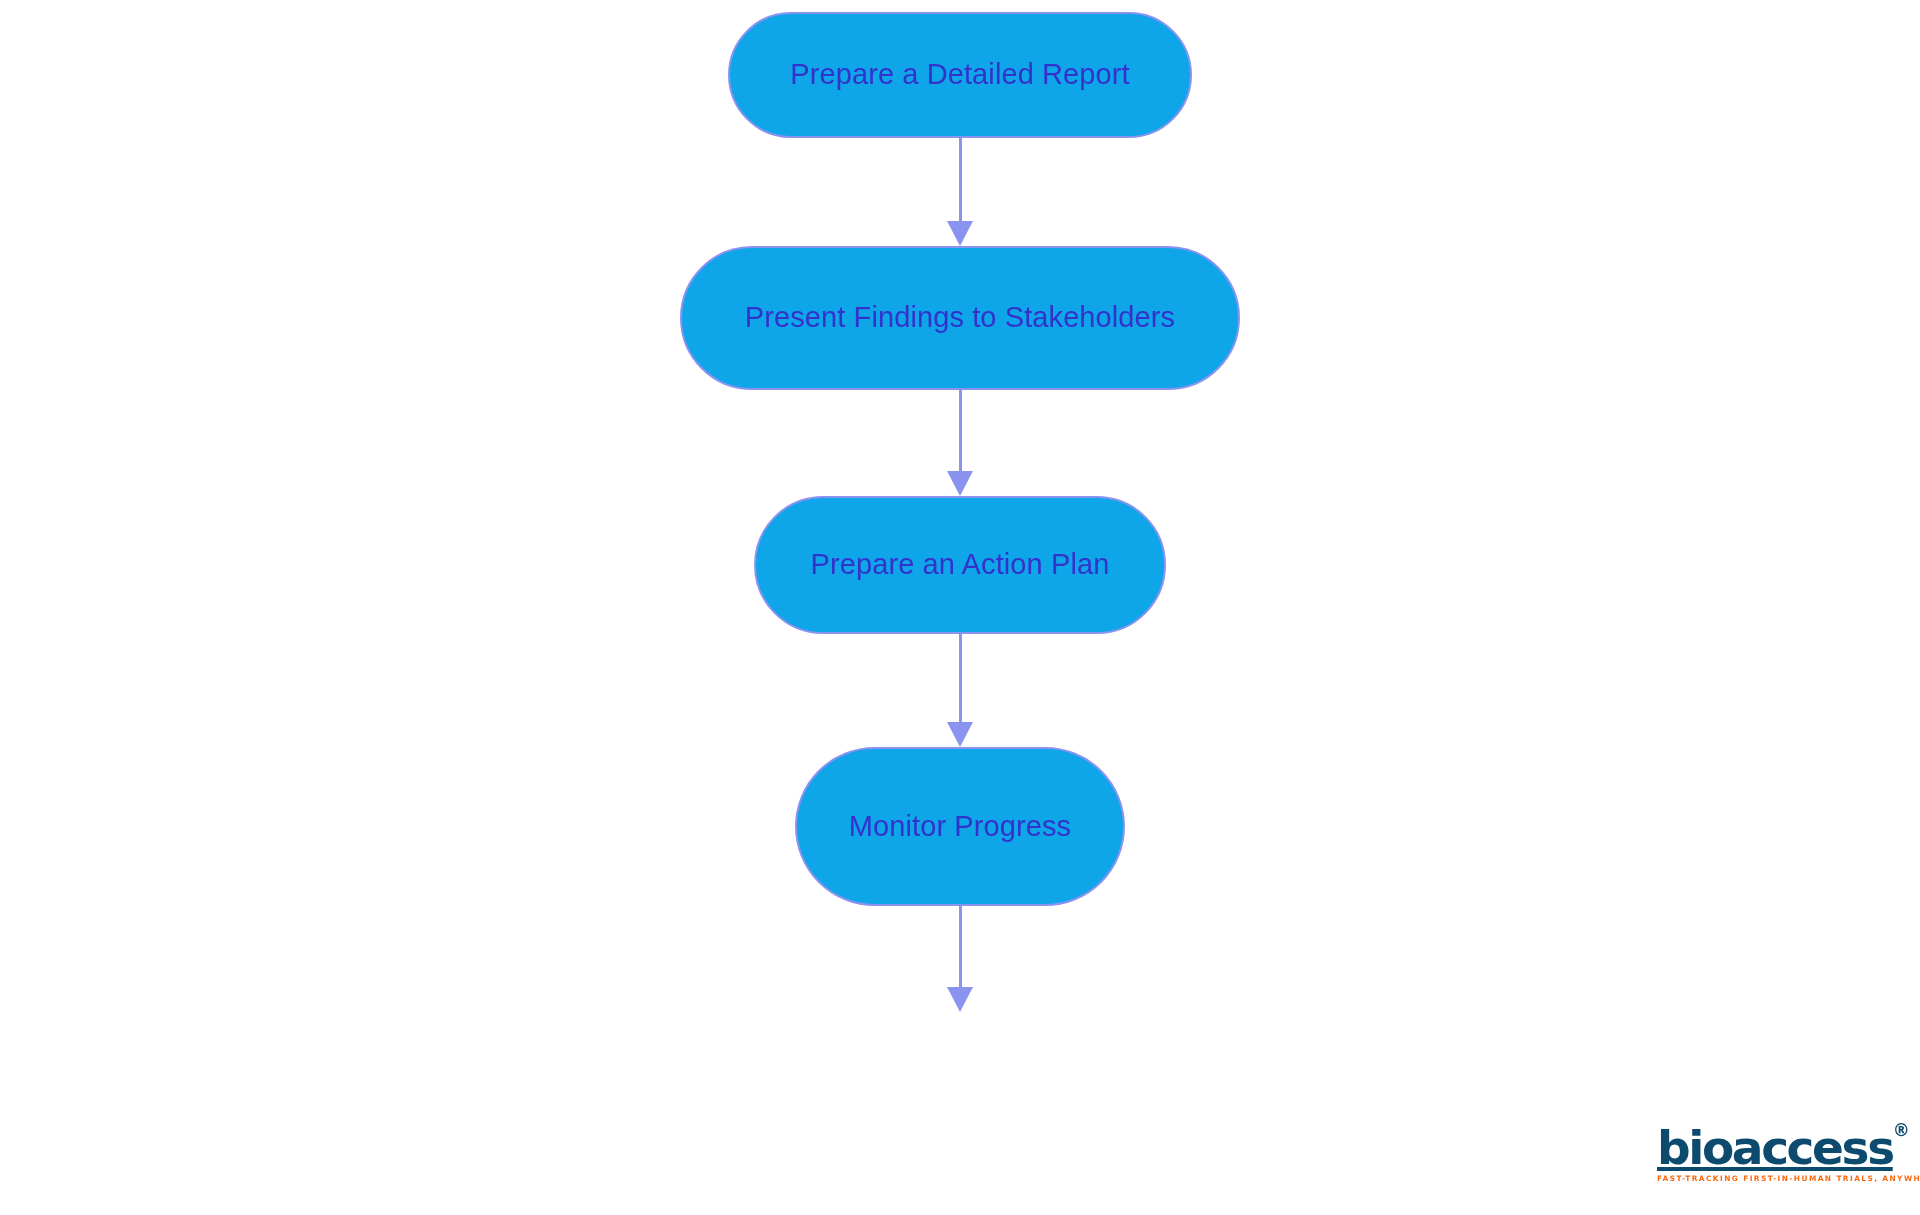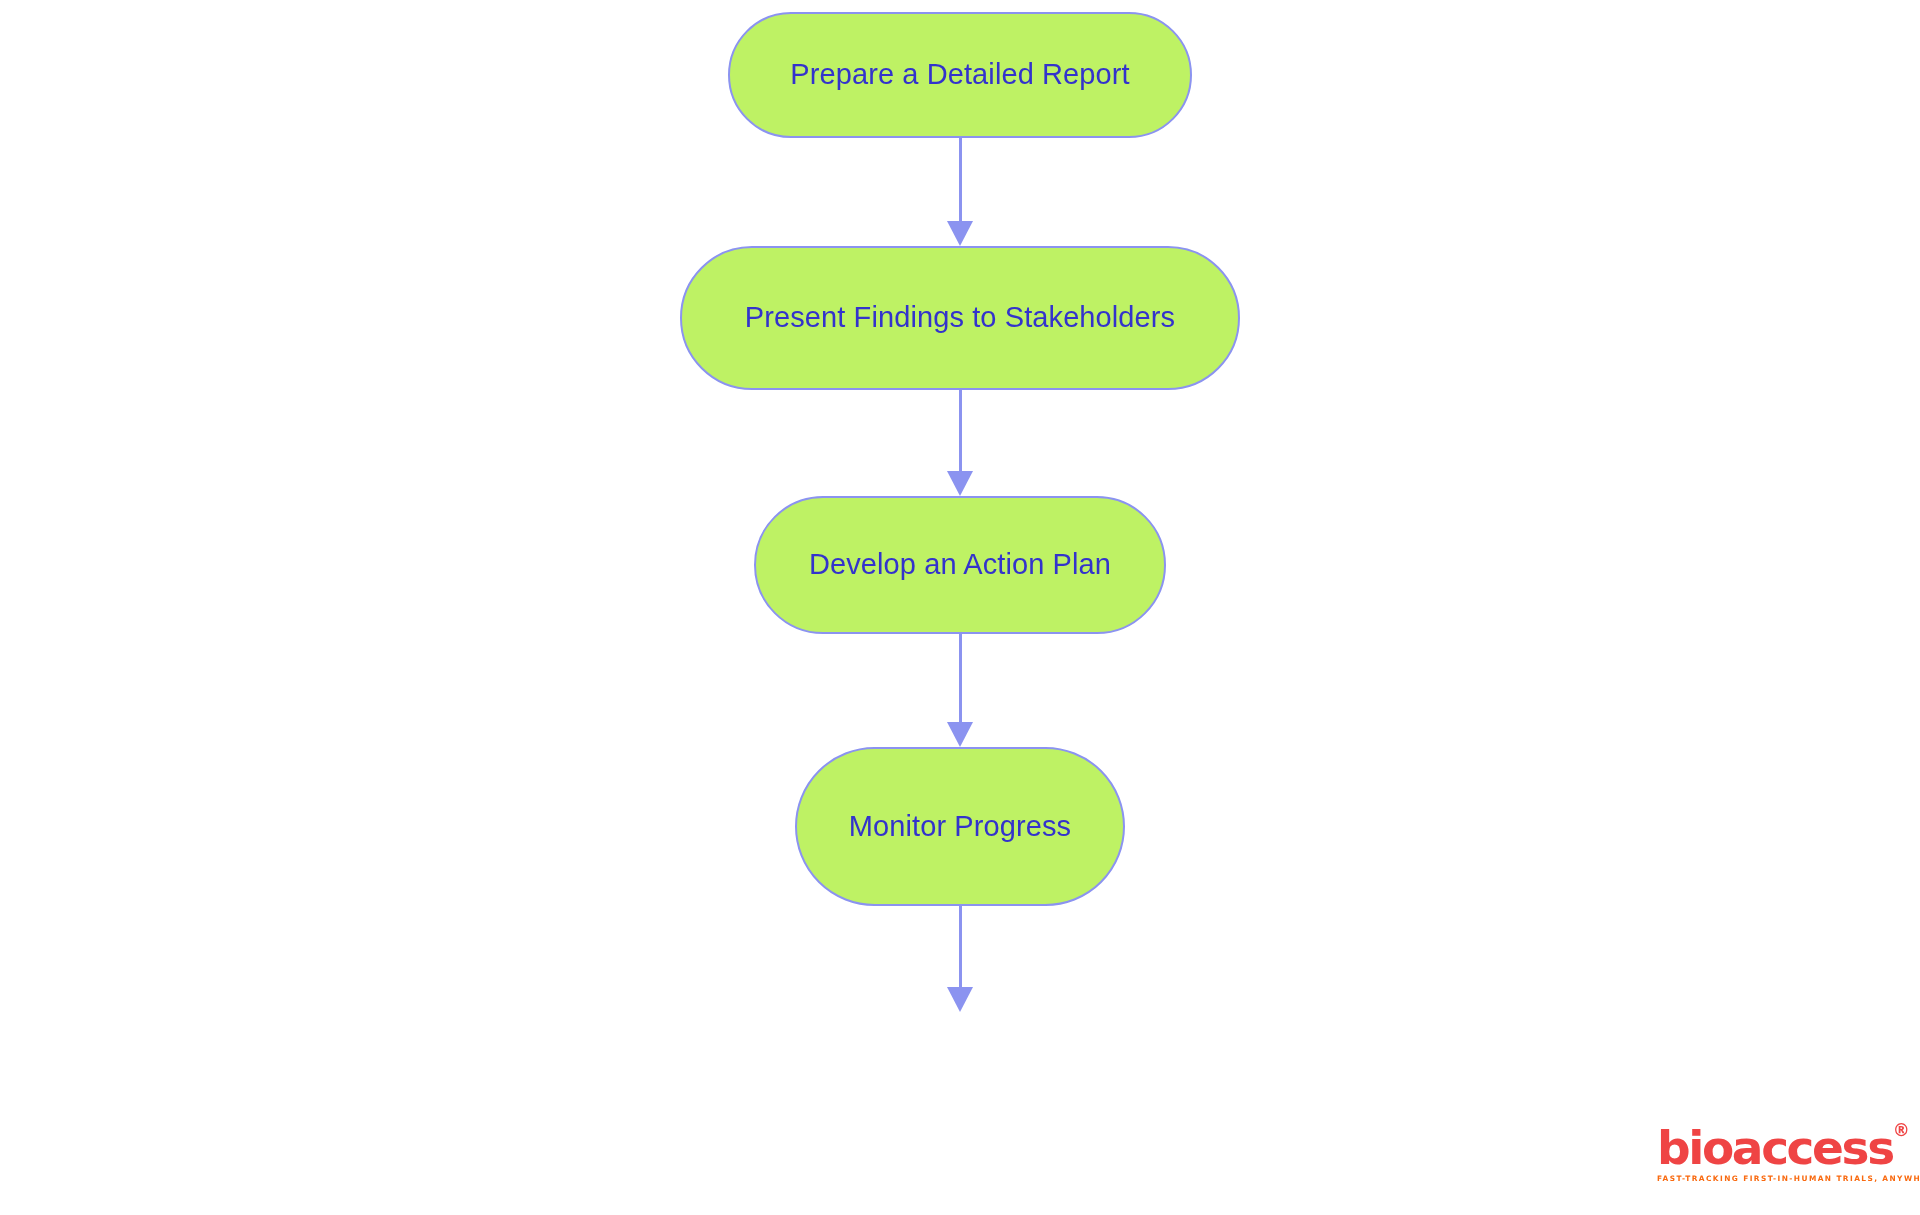--- a/index.html
+++ b/index.html
@@ -28,21 +28,21 @@
     top: 0;
     width: 1920px;
     display: flex;
     flex-direction: column;
     align-items: center;
   }
 
   
   .node {
     box-sizing: border-box;
-    background: #bef264;
+    background: #0ea5e9;
     border: 2px solid #8b93f0;
     border-radius: 999px;
     color: #3333cc;
     display: flex;
     align-items: center;
     justify-content: center;
     text-align: center;
     font-size: 29px;
     font-weight: 400;
     letter-spacing: 0.1px;
@@ -86,26 +86,27 @@
   #logo {
     position: absolute;
     left: 1657px;
     top: 1124px;
     width: 250px;
     user-select: none;
   }
   .logo-wordmark {
     position: relative;
     display: inline-block;
-    color: #ef4444;
+    color: #0c4a6e;
     font-family: "DejaVu Sans", sans-serif;
     font-size: 47px;
     font-weight: 700;
     letter-spacing: -2.4px;
     line-height: 1;
+    text-decoration: underline;
   }
   .logo-reg {
     position: absolute;
     top: -2px;
     right: -17px;
     font-size: 17px;
     font-weight: 700;
     letter-spacing: 0;
   }
   .logo-tagline {
@@ -138,21 +139,21 @@
     <div class="node node-2">
       <span>Present Findings to Stakeholders</span>
     </div>
 
     <div class="connector conn-2">
       <div class="stem"></div>
       <div class="head"></div>
     </div>
 
     <div class="node node-3">
-      <span>Develop an Action Plan</span>
+      <span>Prepare an Action Plan</span>
     </div>
 
     <div class="connector conn-3">
       <div class="stem"></div>
       <div class="head"></div>
     </div>
 
     <div class="node node-4">
       <span>Monitor Progress</span>
     </div>

